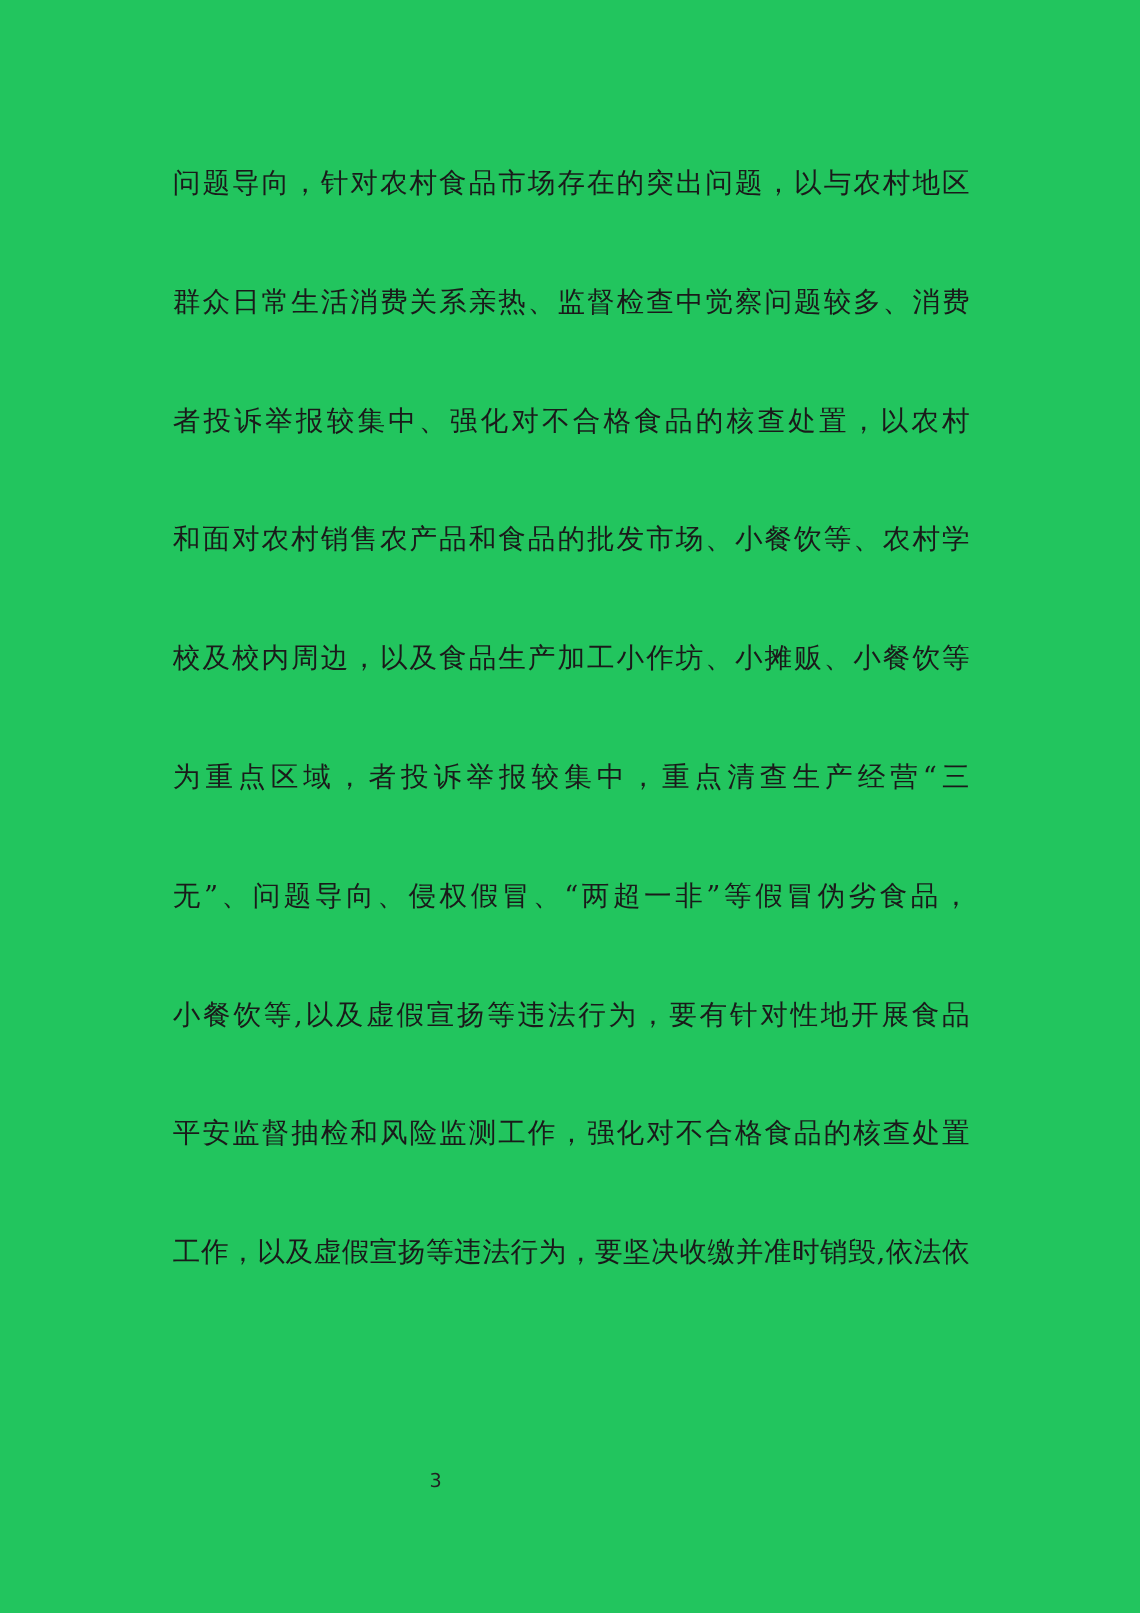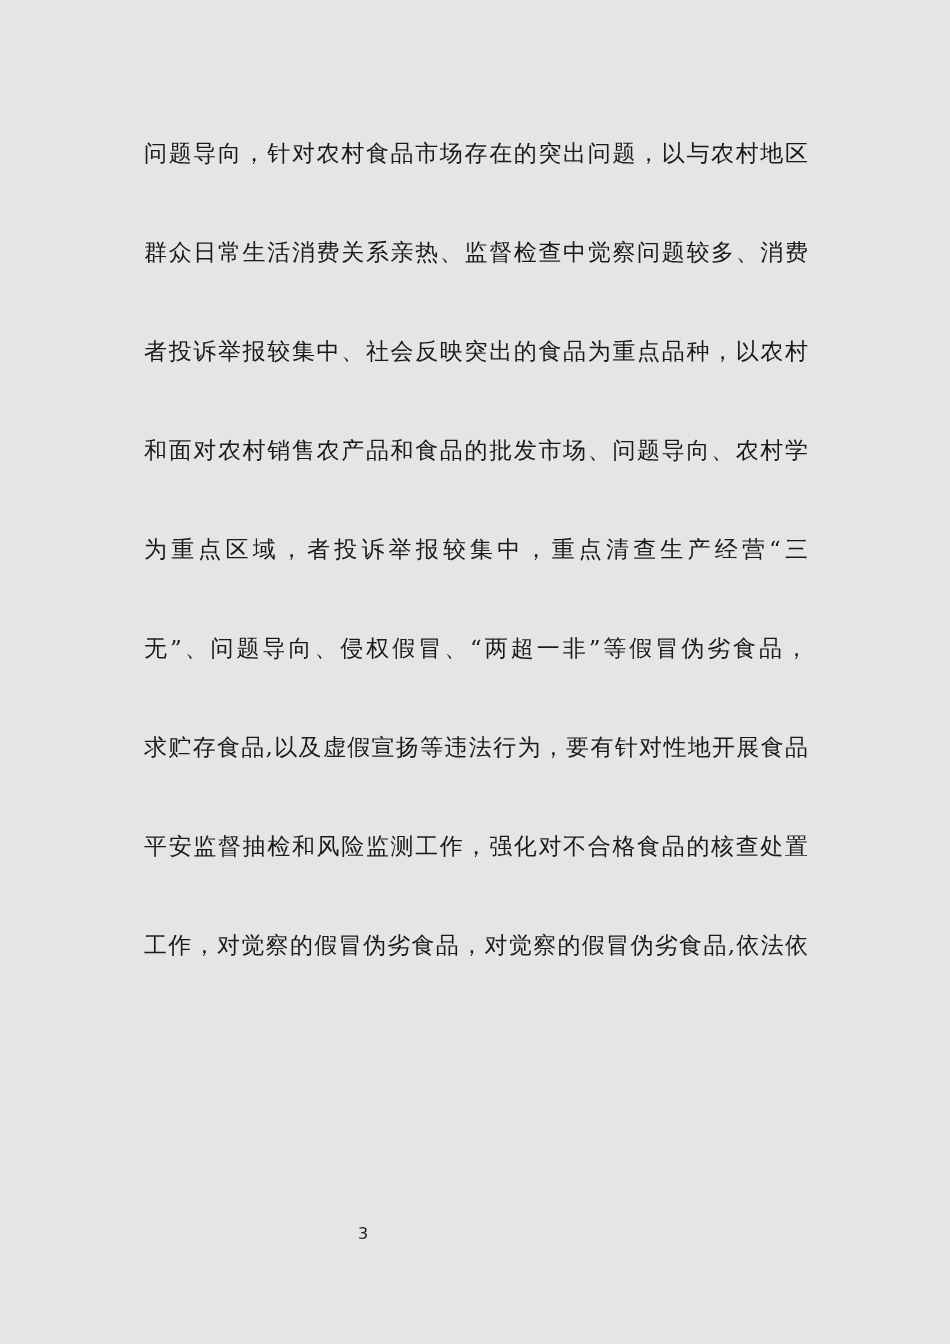--- a/index.html
+++ b/index.html
@@ -4,21 +4,21 @@
 <style>
   html, body {
     margin: 0;
     padding: 0;
     background: #ffffff;
   }
   .page {
     position: relative;
     width: 950px;
     height: 1344px;
-    background: #e5e5e5;
+    background: #22c55e;
     overflow: hidden;
     font-family: "DejaVu Serif", "Liberation Serif", serif;
   }
   .text-block {
     position: absolute;
     left: 144px;
     top: 104px;
     width: 664px;
   }
   .line {
@@ -41,22 +41,23 @@
     font-family: "DejaVu Sans", "Liberation Sans", sans-serif;
   }
 </style>
 </head>
 <body>
 
 <div class="page">
   <div class="text-block">
     <div class="line">问题导向，针对农村食品市场存在的突出问题，以与农村地区</div>
     <div class="line">群众日常生活消费关系亲热、监督检查中觉察问题较多、消费</div>
-    <div class="line">者投诉举报较集中、社会反映突出的食品为重点品种，以农村</div>
-    <div class="line">和面对农村销售农产品和食品的批发市场、问题导向、农村学</div>
+    <div class="line">者投诉举报较集中、强化对不合格食品的核查处置，以农村</div>
+    <div class="line">和面对农村销售农产品和食品的批发市场、小餐饮等、农村学</div>
+    <div class="line">校及校内周边，以及食品生产加工小作坊、小摊贩、小餐饮等</div>
     <div class="line">为重点区域，者投诉举报较集中，重点清查生产经营“三</div>
     <div class="line">无”、问题导向、侵权假冒、“两超一非”等假冒伪劣食品，</div>
-    <div class="line">求贮存食品,以及虚假宣扬等违法行为，要有针对性地开展食品</div>
+    <div class="line">小餐饮等,以及虚假宣扬等违法行为，要有针对性地开展食品</div>
     <div class="line">平安监督抽检和风险监测工作，强化对不合格食品的核查处置</div>
-    <div class="line">工作，对觉察的假冒伪劣食品，对觉察的假冒伪劣食品,依法依</div>
+    <div class="line">工作，以及虚假宣扬等违法行为，要坚决收缴并准时销毁,依法依</div>
   </div>
   <div class="page-number">3</div>
 </div>
 
 </body></html>

